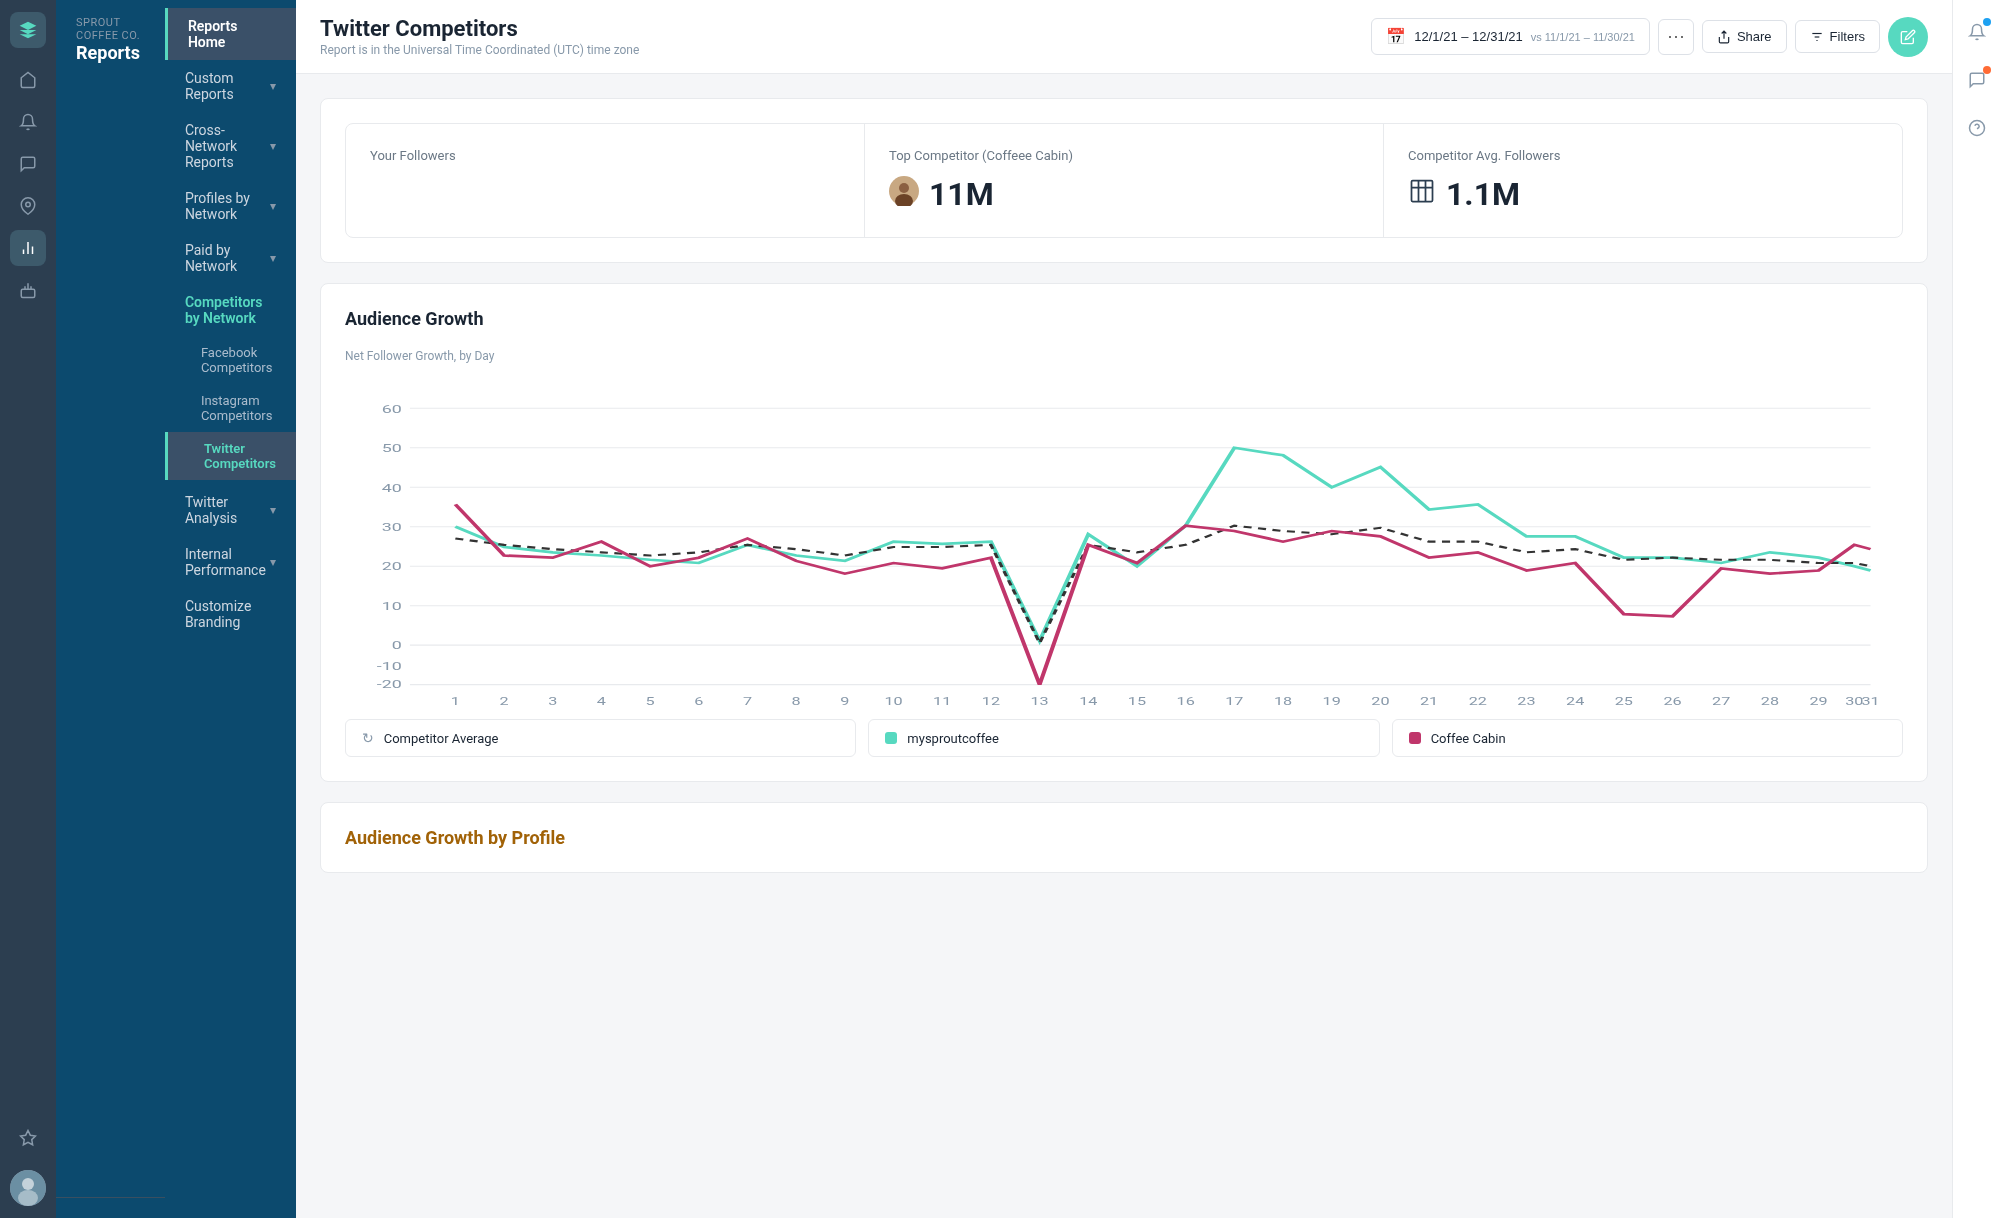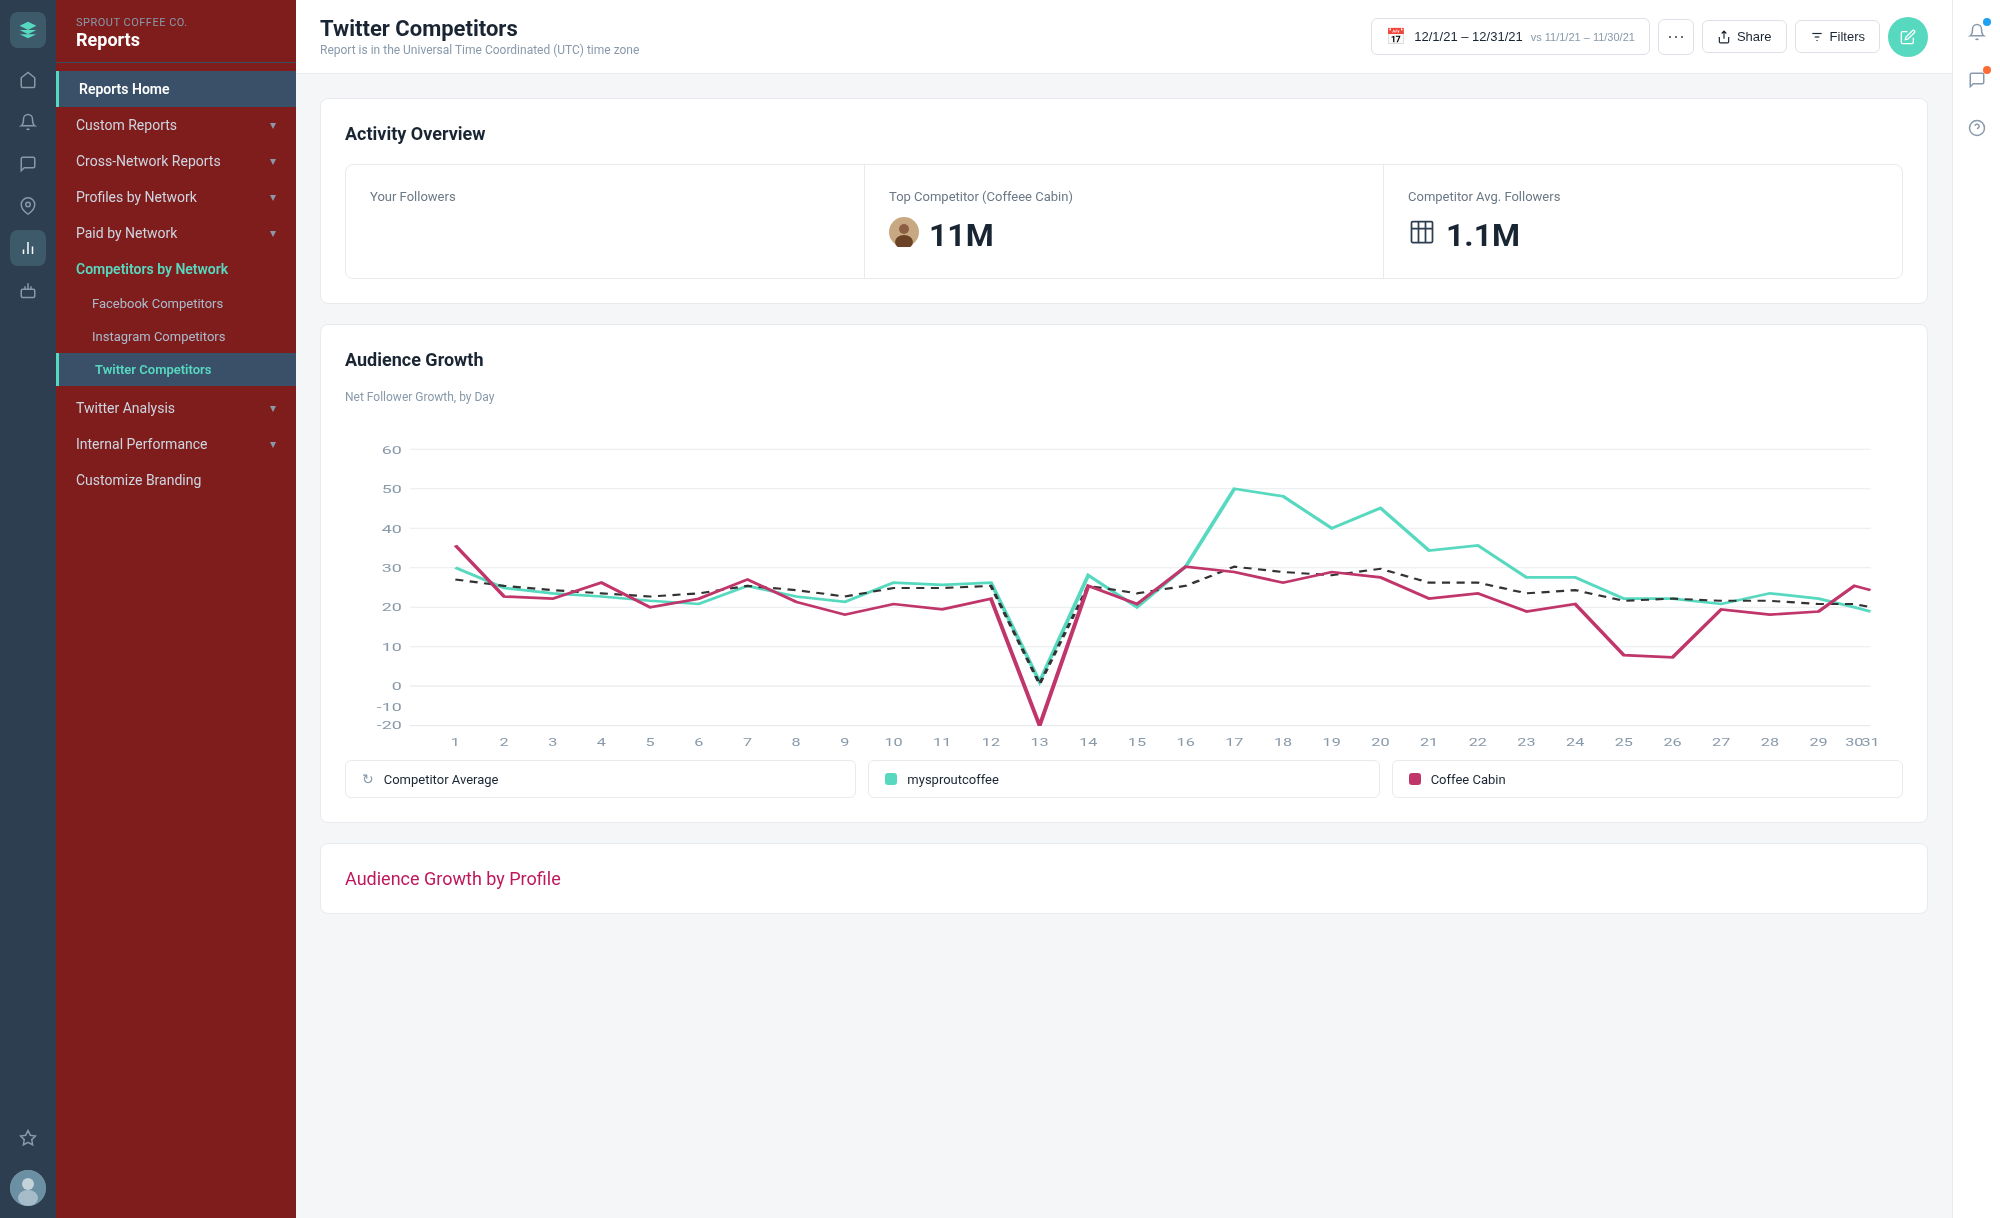--- a/index.html
+++ b/index.html
@@ -37,24 +37,24 @@
     .avatar-circle {
       width: 36px; height: 36px; border-radius: 50%;
       background: #8899aa;
       overflow: hidden;
       display: flex; align-items: center; justify-content: center;
     }
 
     
     .sidebar {
       width: 240px;
-      background: #7f1d1d;
+      background: #0c4a6e;
       color: #cdd6e0;
       display: flex;
-      flex-direction: column;
+      flex-direction: row;
       flex-shrink: 0;
       overflow-y: auto;
       padding-bottom: 20px;
     }
     .sidebar-header {
       padding: 16px 20px 12px;
       border-bottom: 1px solid #3a4f60;
     }
     .sidebar-company {
       font-size: 11px;
@@ -260,22 +260,22 @@
       flex-shrink: 0;
     }
     .legend-icon {
       font-size: 14px;
       color: #8899aa;
     }
 
     
     .section-card-title {
       font-size: 18px;
-      font-weight: 400;
-      color: #be185d;
+      font-weight: 700;
+      color: #a16207;
     }
   </style>
 </head>
 <body>
 
 <div class="icon-rail">
   <div class="logo-icon">
     <svg width="20" height="20" viewBox="0 0 24 24" fill="#57d9c0">
         <path d="M12 2L2 7l10 5 10-5-10-5zM2 17l10 5 10-5M2 12l10 5 10-5"></path>
       </svg>
@@ -419,21 +419,20 @@
             <path d="M11 4H4a2 2 0 00-2 2v14a2 2 0 002 2h14a2 2 0 002-2v-7"></path>
             <path d="M18.5 2.5a2.121 2.121 0 013 3L12 15l-4 1 1-4 9.5-9.5z"></path>
           </svg>
       </button>
     </div>
   </div>
 
   <div class="content-area">
 
     <div class="card">
-      <div class="card-title">Activity Overview</div>
       <div class="metrics-row">
         <div class="metric-cell">
           <div class="metric-label">Your Followers</div>
         </div>
         <div class="metric-cell">
           <div class="metric-label">Top Competitor (Coffeee Cabin)</div>
           <div class="metric-value">
             <span class="metric-icon">
               <svg width="30" height="30" viewBox="0 0 30 30">
                   <circle cx="15" cy="15" r="15" fill="#c8a882"></circle>

